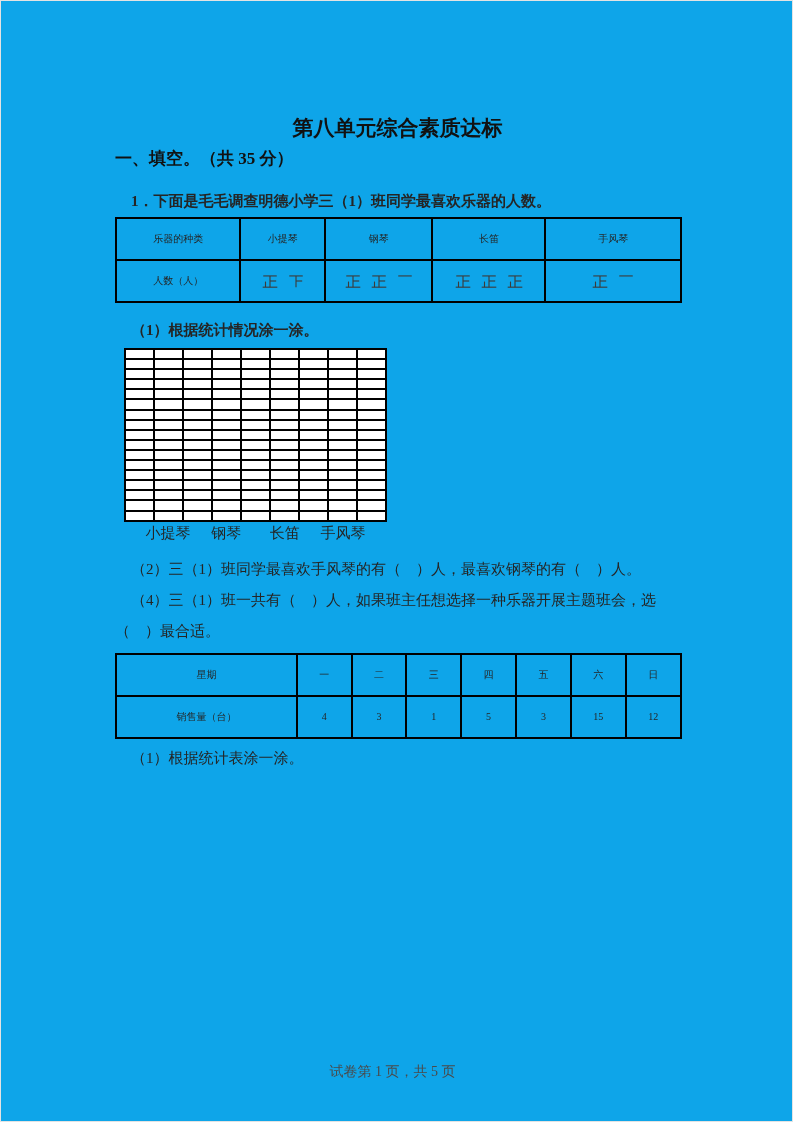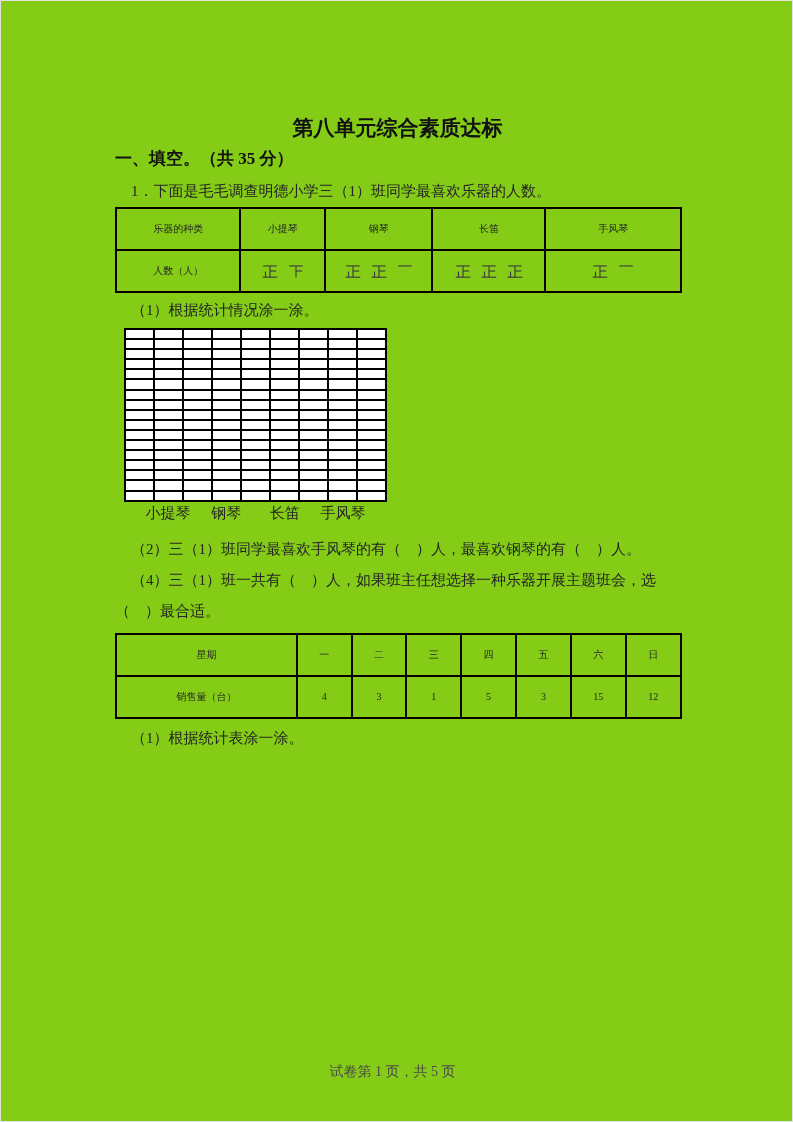--- a/index.html
+++ b/index.html
@@ -6,21 +6,21 @@
   html, body { background: #fff; }
   body {
     font-family: "Liberation Serif", "DejaVu Serif", serif;
     color: #222;
   }
   .page {
     position: relative;
     width: 793px;
     height: 1122px;
     margin: 0 auto;
-    background: #84cc16;
+    background: #0ea5e9;
     border: 1px solid #e3e3e3;
     overflow: hidden;
   }
   .content { padding: 0 112px 0 114px; }
 
   h1.title {
     margin-top: 112px;
     text-align: center;
     font-size: 21px;
     line-height: 30px;
@@ -33,21 +33,21 @@
     line-height: 30px;
     font-weight: bold;
     color: #111;
   }
   p.body {
     font-size: 15px;
     line-height: 31px;
     text-indent: 16px;
     color: #252525;
   }
-  p.mt2 { margin-top: 2px; }
+  p.mt2 { margin-top: 12px; font-weight: bold; }
   p.mt4 { margin-top: 4px; }
   p.mt8 { margin-top: 8px; }
 
   table.sheet {
     width: 567px;
     border-collapse: collapse;
     table-layout: fixed;
   }
   table.sheet td {
     border: 2px solid #000;

